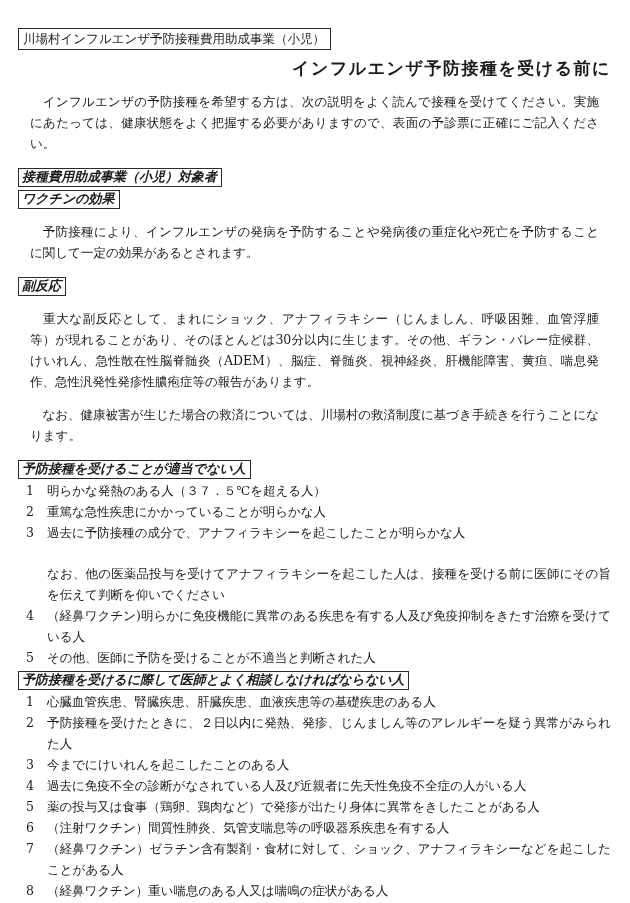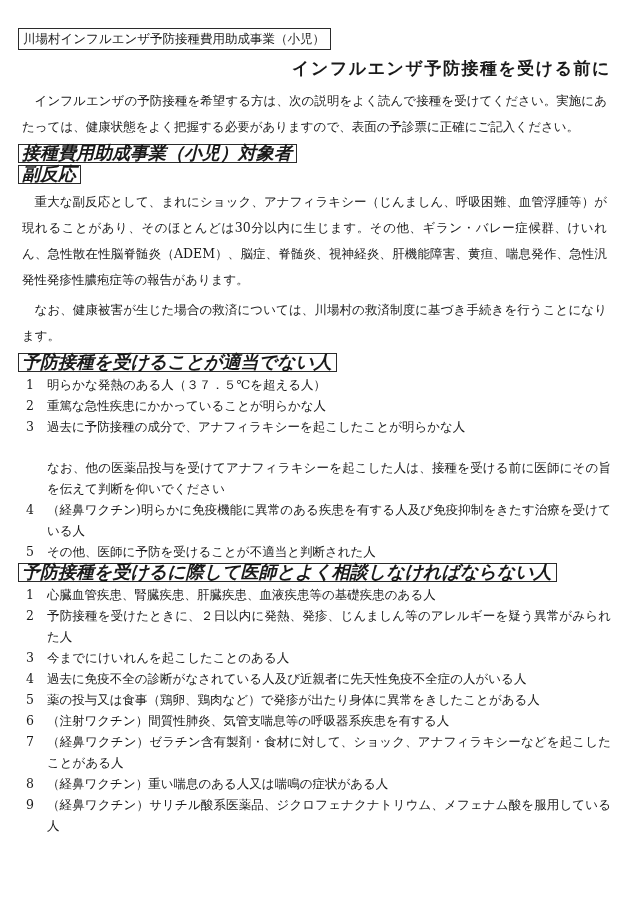--- a/index.html
+++ b/index.html
@@ -30,36 +30,36 @@
   }
   .title {
     text-align: right;
     font-weight: bold;
     font-size: 17px;
     line-height: 22px;
     letter-spacing: 1.5px;
     margin: 7px 0 9px 0;
   }
   .body-p {
-    margin: 4px;
+    margin: 12px;
     font-size: 12.5px;
-    line-height: 26px;
+    line-height: 21px;
     text-align: justify;
   }
   .sec-head-row {
     line-height: 20px;
     margin: 1px 0 1px 0;
   }
   .sec-head {
     display: inline-block;
     border: 1px solid #2b2b2b;
     padding: 0px 4px 1px 3px;
     font-weight: bold;
     font-style: italic;
-    font-size: 18px;
+    font-size: 13px;
     line-height: 16px;
     text-align: center;
   }
   .li {
     display: flex;
     font-size: 12.5px;
     line-height: 21px;
   }
   .num {
     flex: 0 0 29px;
@@ -86,20 +86,24 @@
 
 <div class="page">
   <div class="sec-head-row">
     <span class="program-box">川場村インフルエンザ予防接種費用助成事業（小児）</span>
   </div>
   <h1 class="title">インフルエンザ予防接種を受ける前に</h1>
   <p class="body-p">　インフルエンザの予防接種を希望する方は、次の説明をよく読んで接種を受けてください。実施にあたっては、健康状態をよく把握する必要がありますので、表面の予診票に正確にご記入ください。</p>
   <div>
       <section class="section">
         <div class="sec-head-row"><span class="sec-head">接種費用助成事業（小児）対象者</span></div>
+      </section>
+      <section class="section">
+        <div class="sec-head-row"><span class="sec-head">ワクチンの効果</span></div>
+        <p class="body-p"><span>　予防接種により、インフルエンザの発病を予防することや発病後の重症化や死亡を予防することに関して一定の効果があるとされます。</span></p>
       </section>
       <section class="section">
         <div class="sec-head-row"><span class="sec-head">副反応</span></div>
         <p class="body-p"><span>　重大な副反応として、まれにショック、アナフィラキシー（じんましん、呼吸困難、血管浮腫等）が現れることがあり、そのほとんどは30分以内に生じます。その他、ギラン・バレー症候群、けいれん、急性散在性脳脊髄炎（ADEM）、脳症、脊髄炎、視神経炎、肝機能障害、黄疸、喘息発作、急性汎発性発疹性膿疱症等の報告があります。</span></p>
         <p class="body-p"><span>　なお、健康被害が生じた場合の救済については、川場村の救済制度に基づき手続きを行うことになります。</span></p>
       </section>
       <section class="section">
         <div class="sec-head-row"><span class="sec-head">予防接種を受けることが適当でない人</span></div>
         <div class="li">
           <span class="num">1</span>

